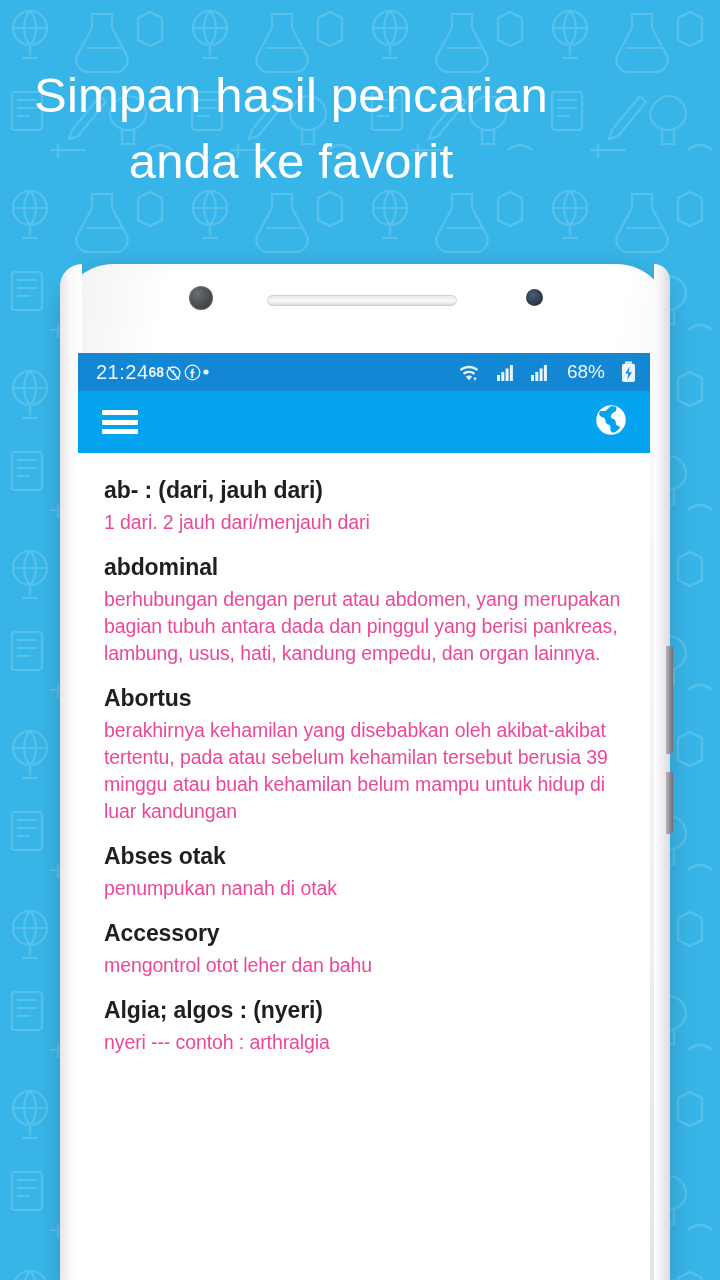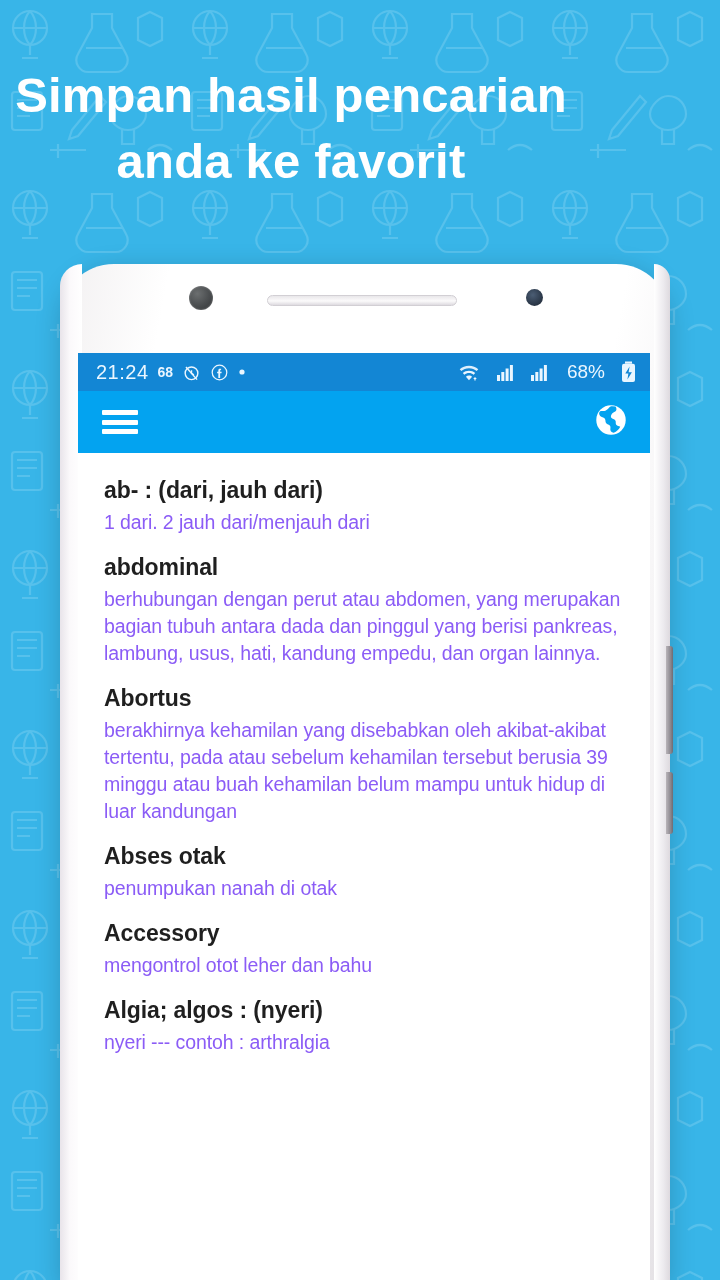--- a/index.html
+++ b/index.html
@@ -29,21 +29,21 @@
   
   #headline {
     position: absolute;
     top: 62px;
     left: 0;
     width: 582px;
     text-align: center;
     color: #ffffff;
     font-size: 49px;
     line-height: 66px;
-    font-weight: 700;
+    font-weight: 400;
     letter-spacing: 0.2px;
     z-index: 5;
   }
 
   
   #phone {
     position: absolute;
     left: 60px;
     top: 264px;
     width: 610px;
@@ -123,21 +123,21 @@
   
   #status-bar {
     height: 38px;
     background: #1386d4;
     display: flex;
     align-items: center;
     padding: 0 14px 0 18px;
     color: #eaf6ff;
     font-size: 19px;
   }
-  #status-left { display: flex; align-items: center; gap: 9px; flex: 1; }
+  #status-left { display: flex; align-items: center; flex: 1; }
   #status-right { display: flex; align-items: center; gap: 16px; }
   #clock { font-size: 20px; letter-spacing: 0.5px; }
   #status-num { font-size: 14px; font-weight: bold; }
   #battery-pct { font-size: 19px; margin-left: 3px; }
   .sb-icon { display: inline-flex; align-items: center; }
 
   
   #app-bar {
     height: 62px;
     background: #03a3f0;
@@ -158,21 +158,21 @@
   }
   .entry { margin-bottom: 16px; }
   .entry-term {
     color: #1f1f1f;
     font-size: 23px;
     font-weight: bold;
     line-height: 30px;
     letter-spacing: -0.1px;
   }
   .entry-def {
-    color: #8b5cf6;
+    color: #ec4899;
     font-size: 19.5px;
     line-height: 27px;
     margin-top: 4px;
     letter-spacing: -0.1px;
   }
 </style>
 </head>
 <body>
 
 <div id="stage">

